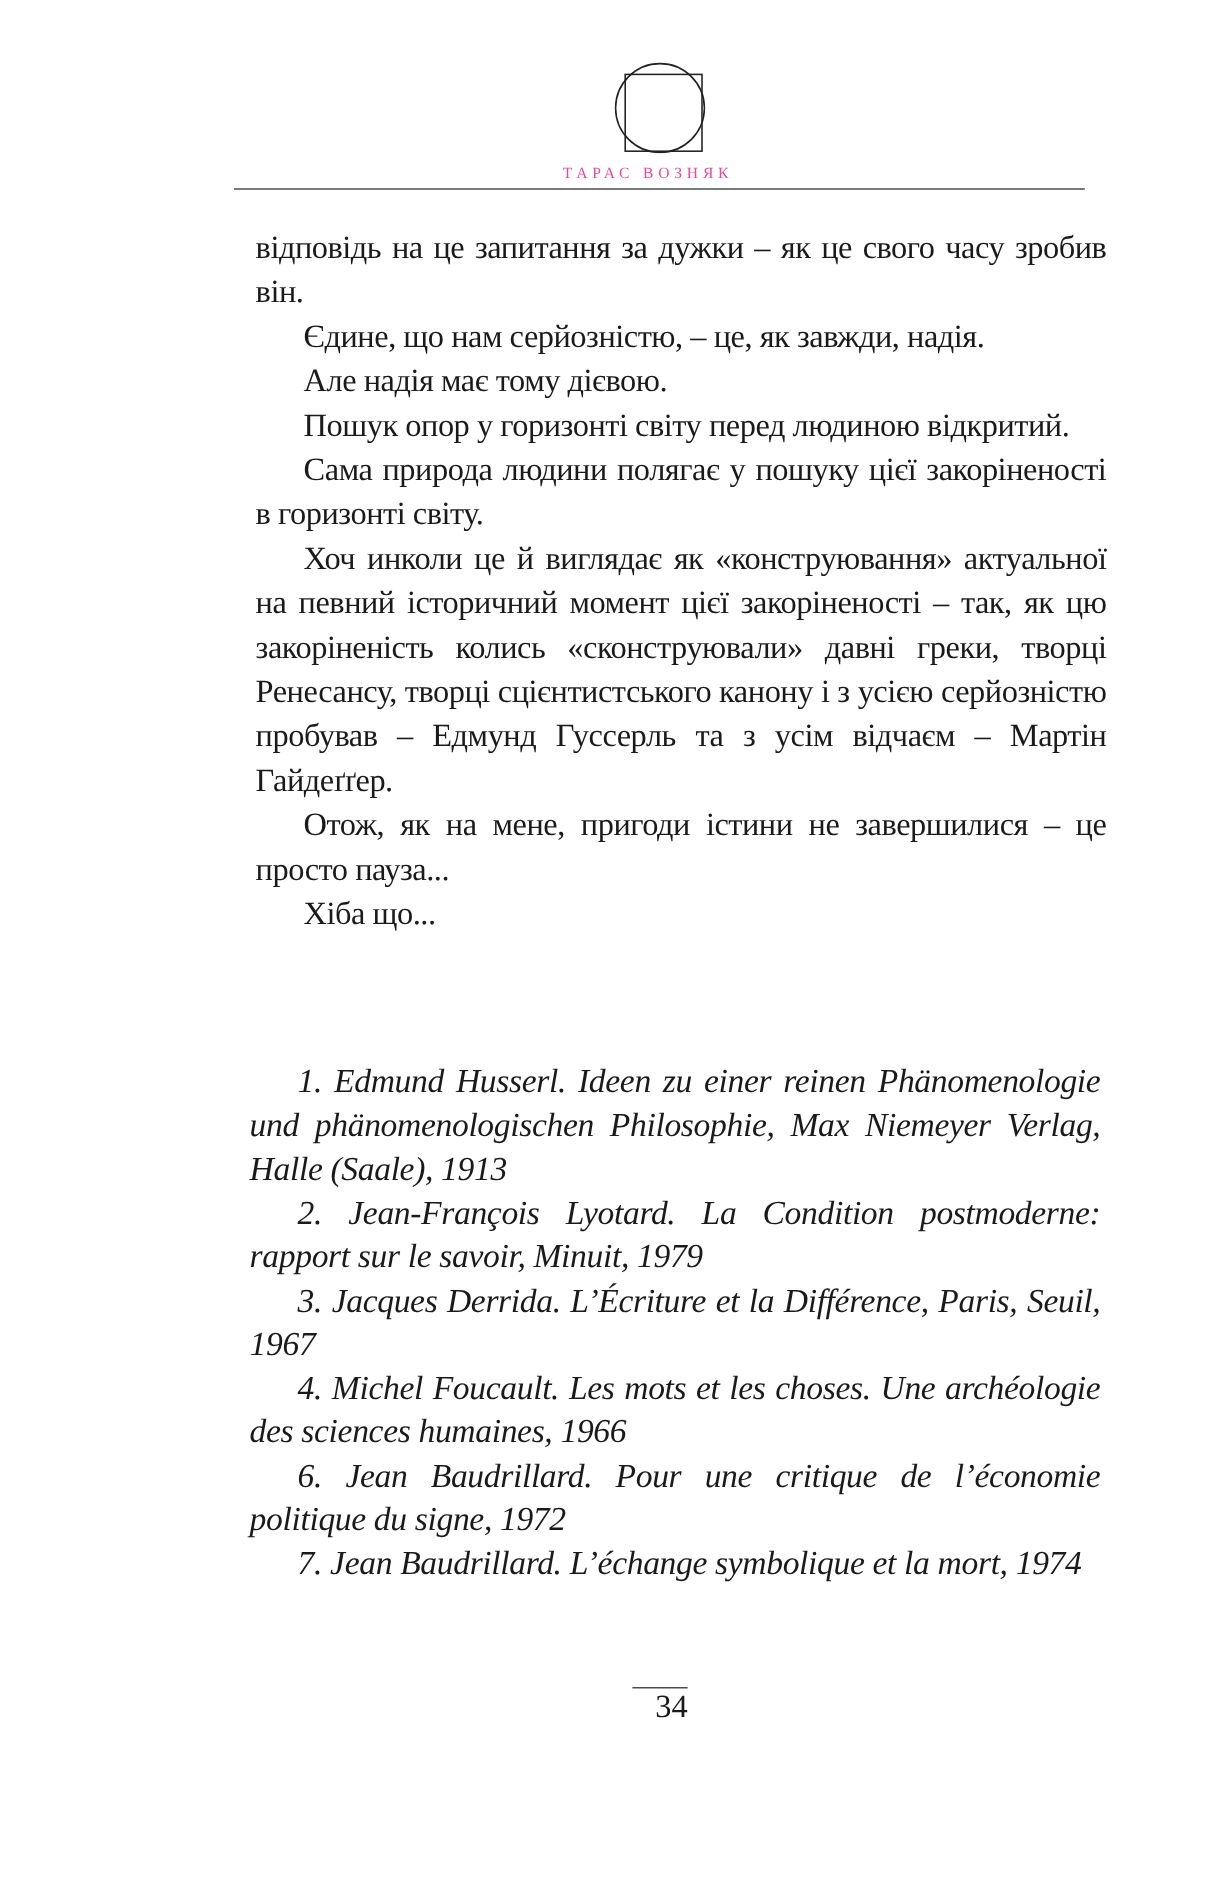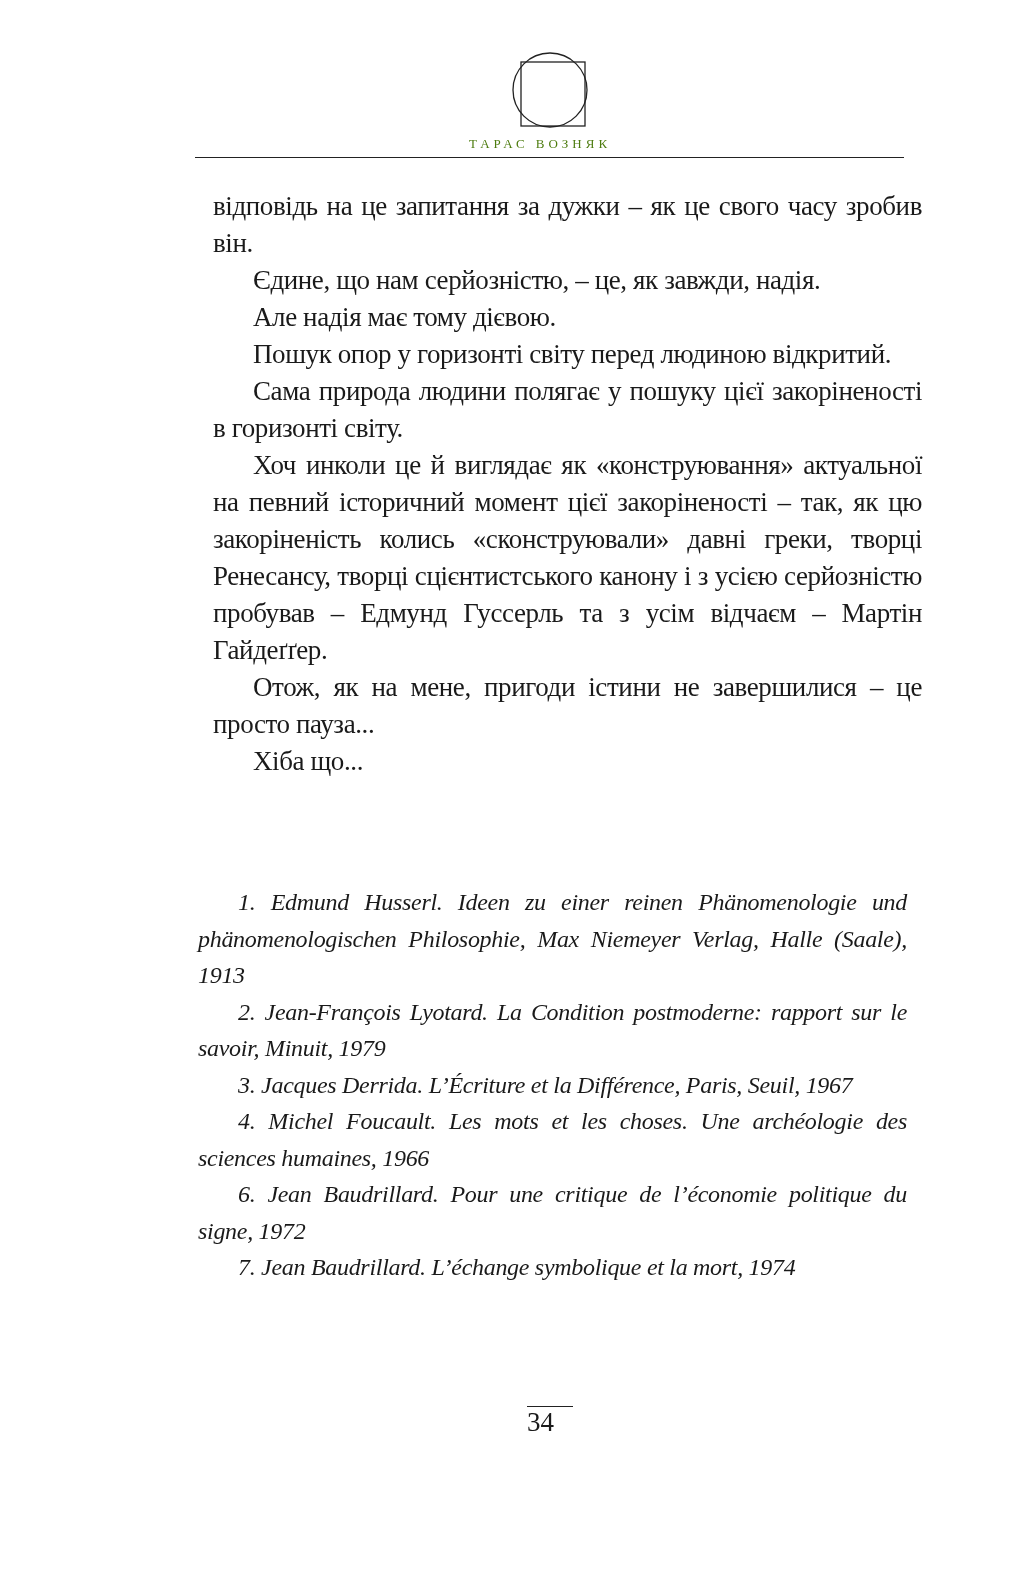--- a/index.html
+++ b/index.html
@@ -1,36 +1,36 @@
 <!DOCTYPE html>
 <html><head>
 <meta charset="utf-8">
 <style>
   html, body { margin: 0; padding: 0; background: #ffffff; }
   body { width: 1024px; height: 1575px; position: relative; overflow: hidden; color: #1a1a1a; }
   .logo { position: absolute; left: 511px; top: 50px; width: 78px; height: 78px; }
   .running-head {
     position: absolute; left: 440px; width: 200px; top: 136px; text-align: center;
-    font-family: "Liberation Serif", serif; font-size: 13px; letter-spacing: 4px; color: #4d7c0f;
+    font-family: "Liberation Serif", serif; font-size: 13px; letter-spacing: 4px; color: #ec4899;
   }
   .head-rule { position: absolute; left: 195px; top: 157px; width: 709px; height: 0; border-top: 1.5px solid #222; }
   .body-text {
     position: absolute; left: 195px; top: 188px; width: 709px;
     font-family: "Liberation Serif", serif; font-size: 27px; line-height: 37px;
     text-align: justify; letter-spacing: -0.4px; margin-left: 18px;
   }
   .body-text p { margin: 0; text-indent: 40px; }
   .body-text p.noindent { text-indent: 0; }
   .notes {
-    position: absolute; left: 198px; top: 884px; width: 709px;
-    font-family: "Liberation Serif", serif; font-style: italic; font-size: 24px; line-height: 36.5px;
+    position: absolute; left: 208px; top: 884px; width: 709px;
+    font-family: "Liberation Serif", serif; font-style: italic; font-size: 28px; line-height: 36.5px;
     text-align: justify; letter-spacing: -0.3px;
   }
   .notes p { margin: 0; text-indent: 40px; }
-  .page-number-wrap { position: absolute; left: 527px; top: 1406px; width: 46px; text-align: left; }
+  .page-number-wrap { position: absolute; left: 527px; top: 1406px; width: 46px; text-align: right; }
   .page-rule { border-top: 1.5px solid #222; width: 46px; }
   .page-number { font-family: "Liberation Serif", serif; font-size: 27px; line-height: 30px; }
 </style>
 </head>
 <body>
 
 <svg class="logo" viewBox="0 0 78 78">
   <circle cx="39" cy="40" r="37" fill="none" stroke="#222" stroke-width="1.3"></circle>
   <rect x="10" y="12" width="64" height="64" fill="none" stroke="#222" stroke-width="1.3"></rect>
 </svg>

